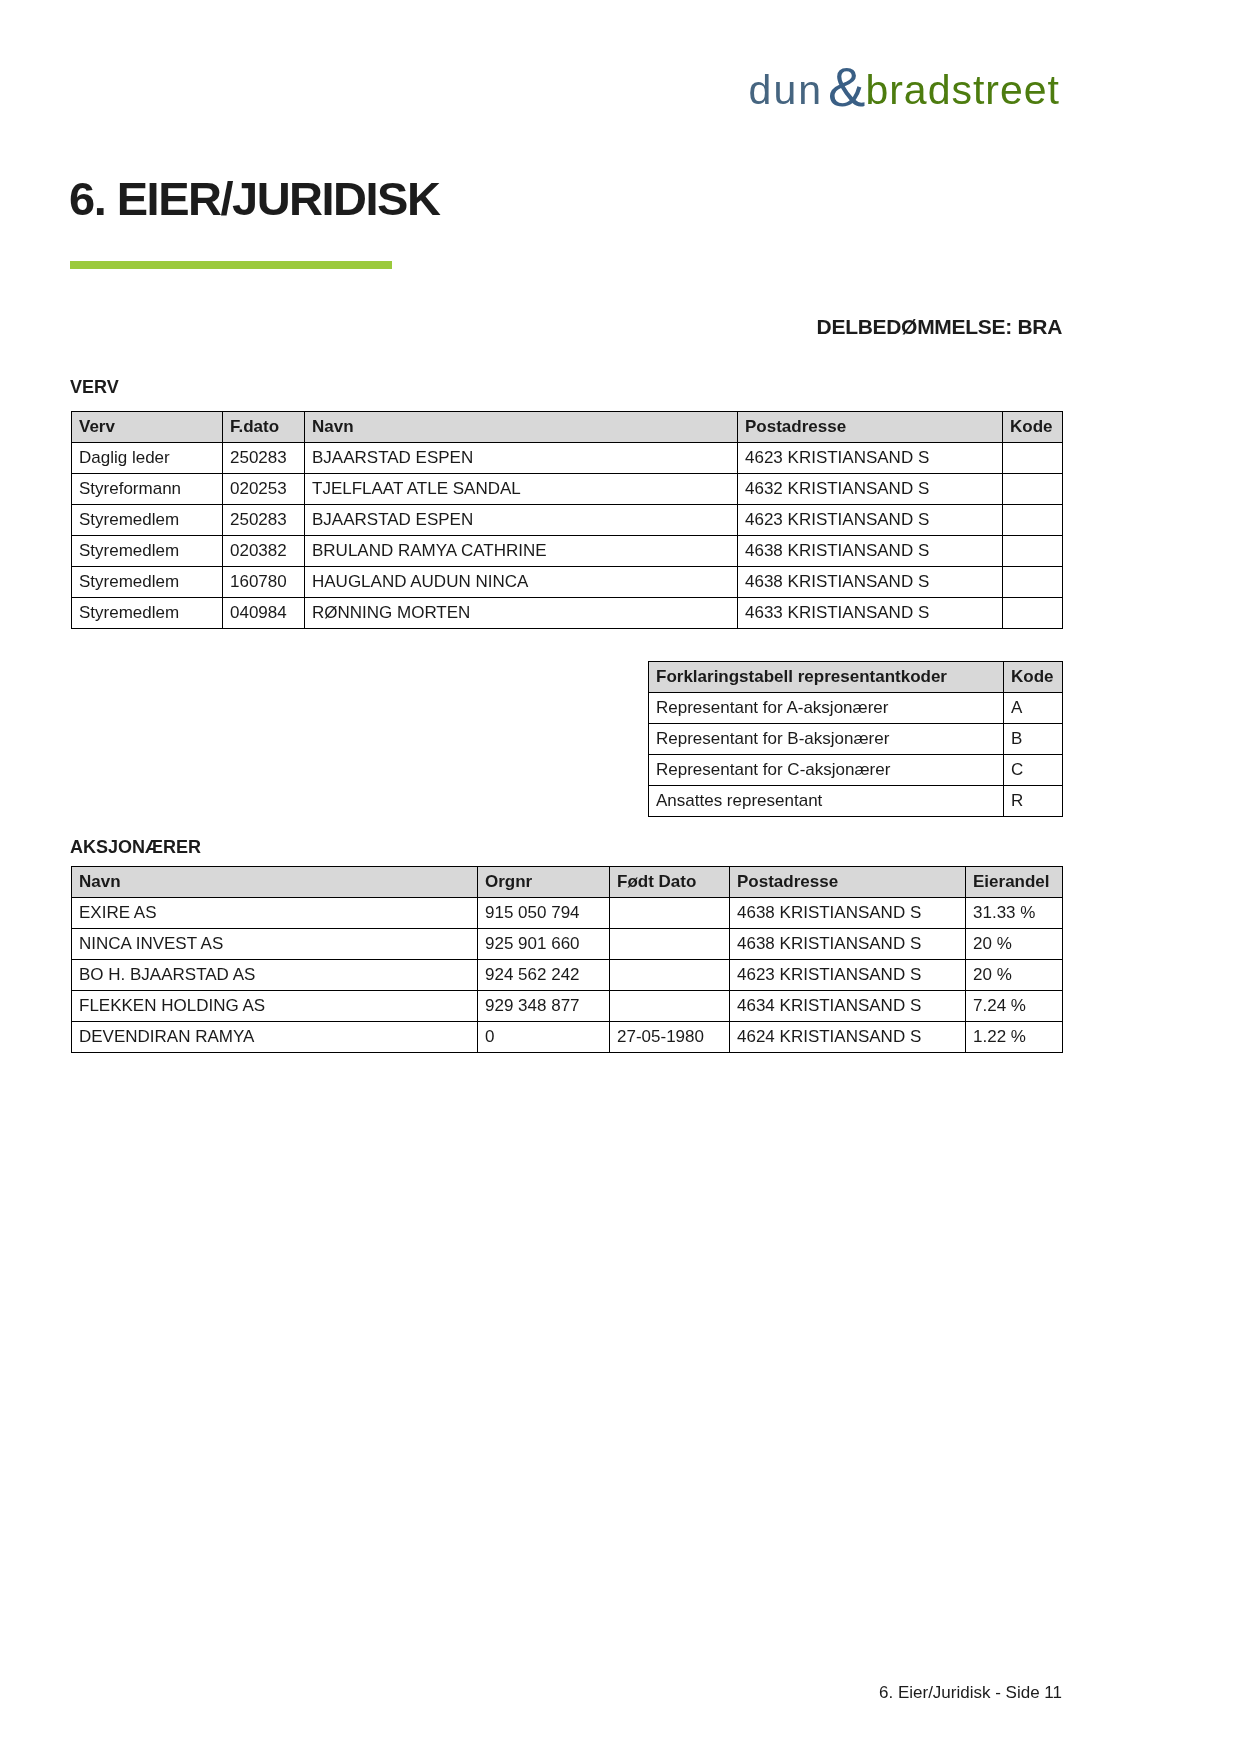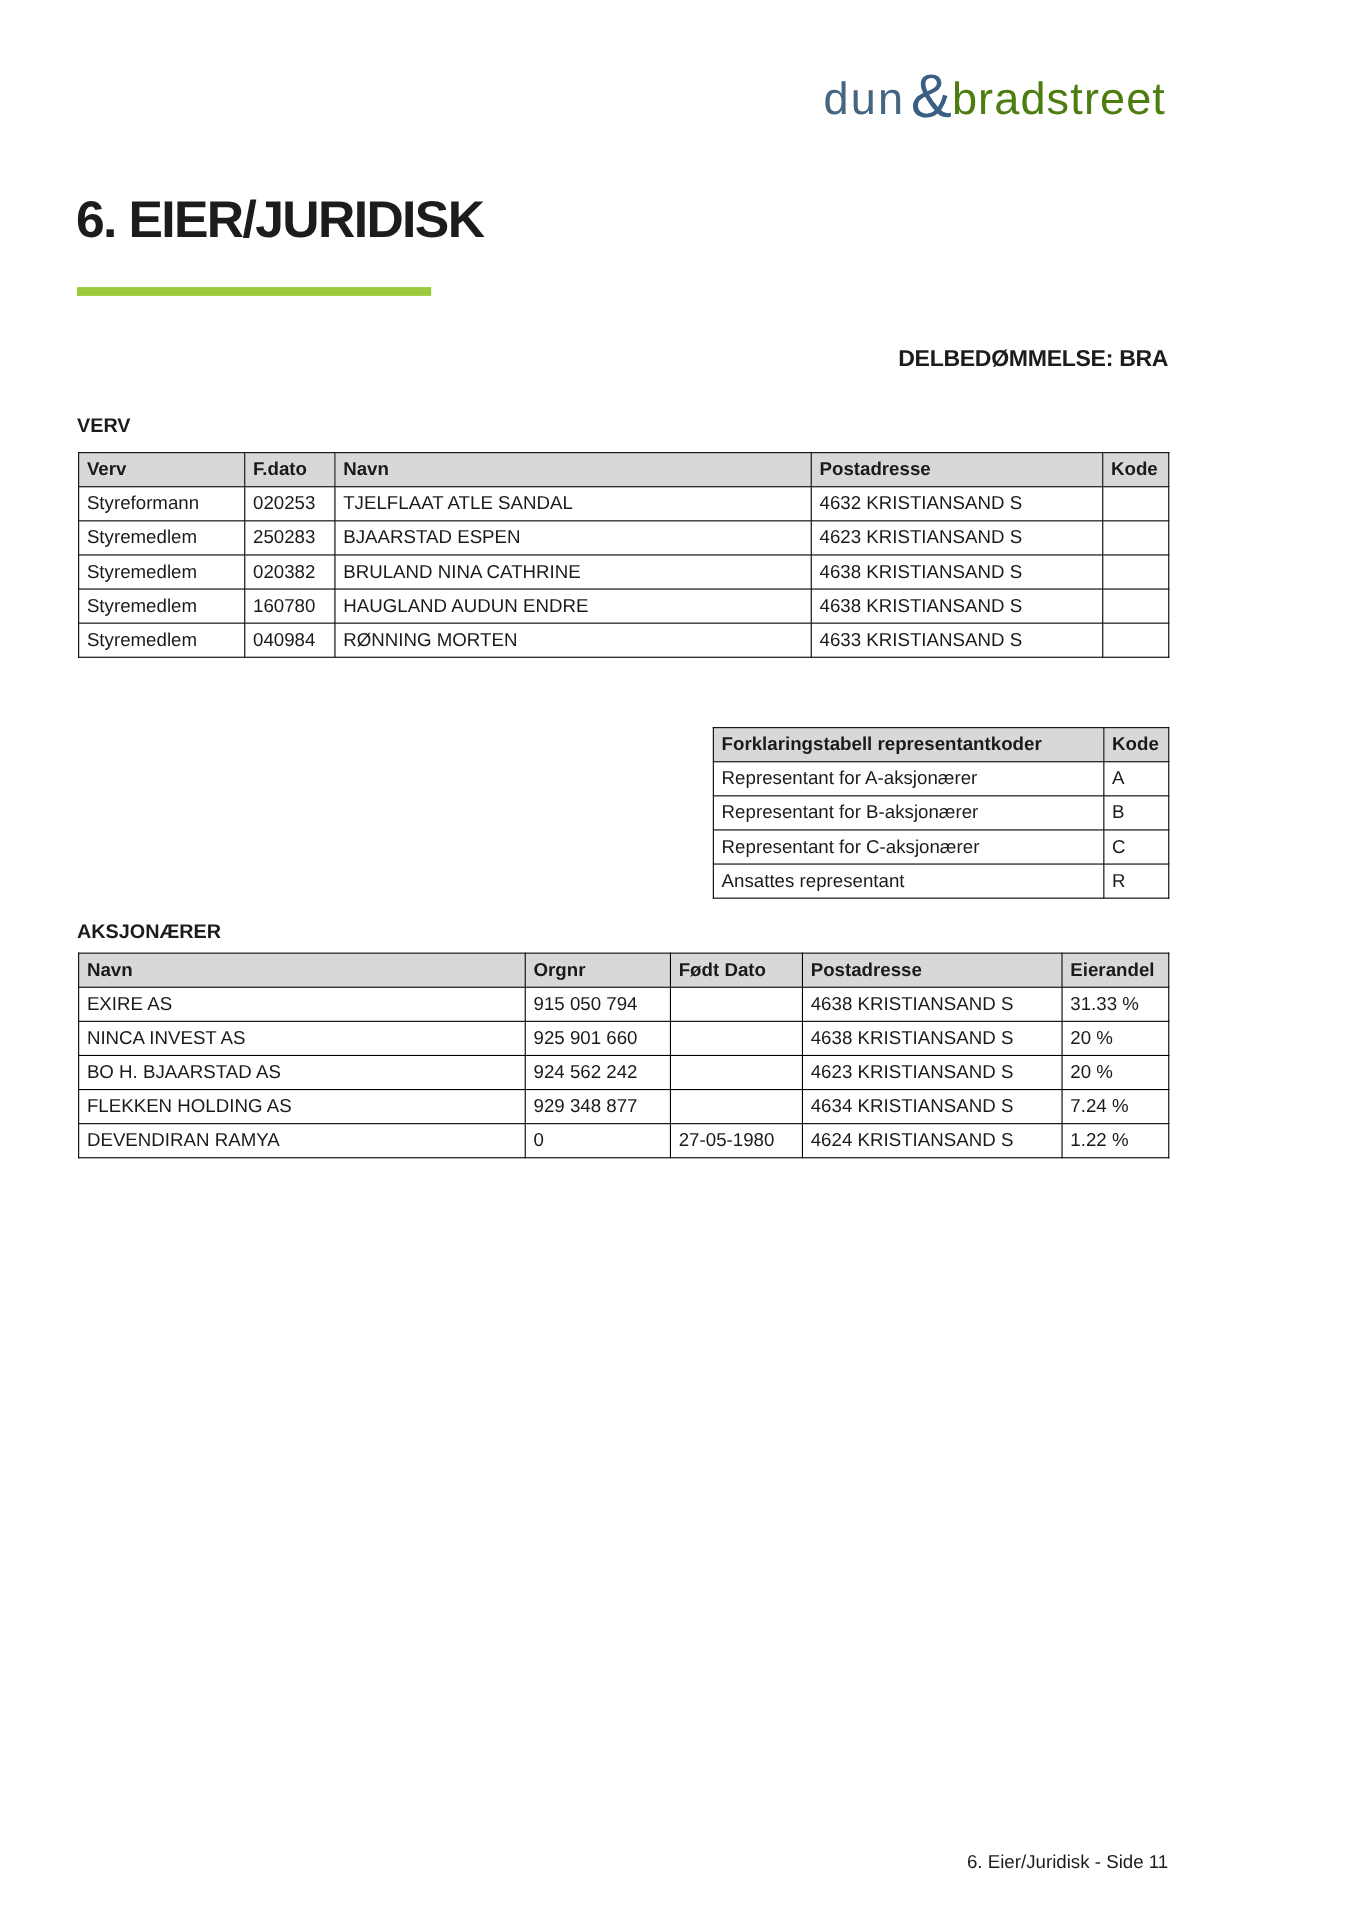--- a/index.html
+++ b/index.html
@@ -68,44 +68,51 @@
       </colgroup>
     <tbody>
         <tr>
       <th>Verv</th>
       <th>F.dato</th>
       <th>Navn</th>
       <th>Postadresse</th>
       <th>Kode</th>
     </tr>
     <tr>
+      <td>Daglig leder</td>
+      <td>250283</td>
+      <td>BJAARSTAD ESPEN</td>
+      <td>4623 KRISTIANSAND S</td>
+      <td></td>
+    </tr>
+    <tr>
       <td>Styreformann</td>
       <td>020253</td>
       <td>TJELFLAAT ATLE SANDAL</td>
       <td>4632 KRISTIANSAND S</td>
       <td></td>
     </tr>
     <tr>
       <td>Styremedlem</td>
       <td>250283</td>
       <td>BJAARSTAD ESPEN</td>
       <td>4623 KRISTIANSAND S</td>
       <td></td>
     </tr>
     <tr>
       <td>Styremedlem</td>
       <td>020382</td>
-      <td>BRULAND NINA CATHRINE</td>
+      <td>BRULAND RAMYA CATHRINE</td>
       <td>4638 KRISTIANSAND S</td>
       <td></td>
     </tr>
     <tr>
       <td>Styremedlem</td>
       <td>160780</td>
-      <td>HAUGLAND AUDUN ENDRE</td>
+      <td>HAUGLAND AUDUN NINCA</td>
       <td>4638 KRISTIANSAND S</td>
       <td></td>
     </tr>
     <tr>
       <td>Styremedlem</td>
       <td>040984</td>
       <td>RØNNING MORTEN</td>
       <td>4633 KRISTIANSAND S</td>
       <td></td>
     </tr>

